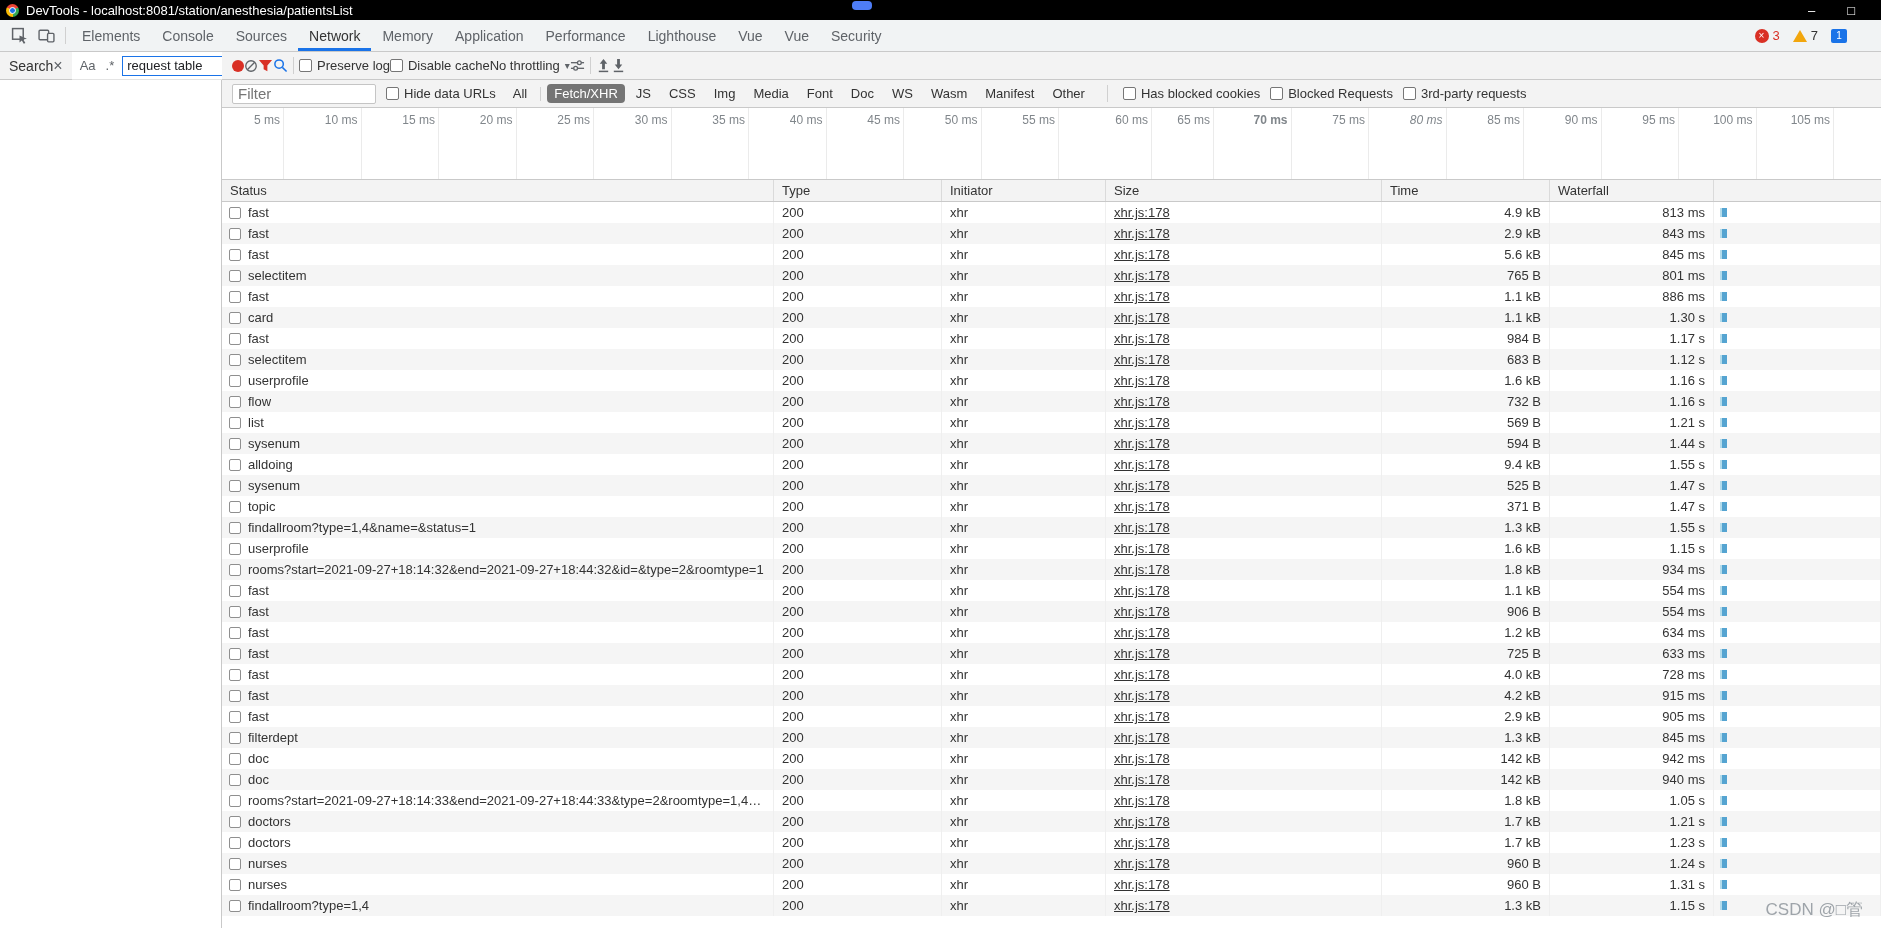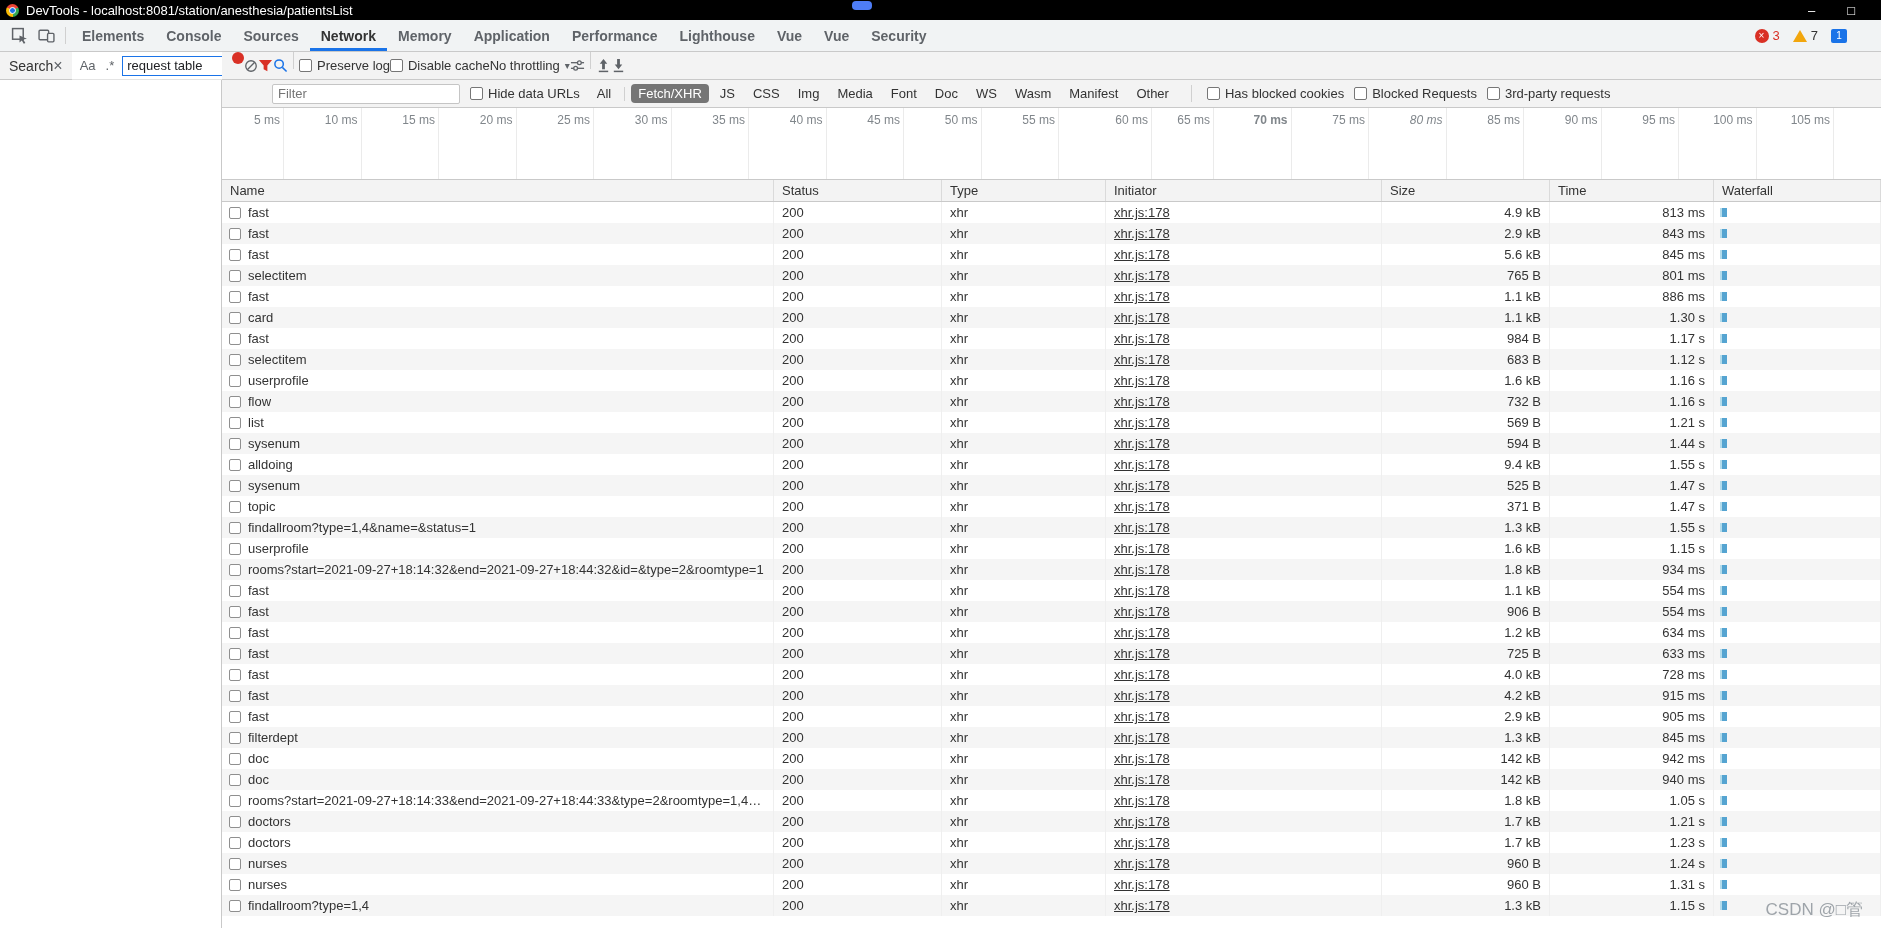--- a/index.html
+++ b/index.html
@@ -21,21 +21,21 @@
                 background:#4e7df6; }
   .win-controls { margin-left:auto; display:flex; gap:32px; padding-right:26px; font-size:13px; color:#fff; }
   .win-controls span { cursor:default; }
 
   
   .tabsbar { height:32px; flex:none; background:#f1f3f4; border-bottom:1px solid #c9c9c9;
              display:flex; align-items:center; padding-left:6px; }
   .icon-btn { width:27px; height:100%; display:flex; align-items:center; justify-content:center; flex:none; }
   .vdiv { width:1px; height:17px; background:#d0d0d0; margin:0 5px; flex:none; }
   .tabs { display:flex; height:100%; }
-  .tab { padding:0 11px; display:flex; align-items:center; font-size:14px; color:#5f6368; white-space:nowrap;font-weight:bold; }
+  .tab { padding:0 11px; display:flex; align-items:center; font-size:14px; color:#5f6368; white-space:nowrap; }
   .tab.active { color:#333; box-shadow:inset 0 -3px 0 var(--accent-blue,#1a73e8); }
   .badges { margin-left:auto; display:flex; align-items:center; gap:13px; padding-right:34px; font-size:13px; }
   .badge-err { display:flex; align-items:center; gap:4px; color:var(--record-red,#d93025); }
   .err-circle { width:14px; height:14px; border-radius:50%; background:var(--record-red,#d93025); color:#fff;
                 font-size:10px; line-height:14px; text-align:center; display:inline-block; }
   .badge-warn { display:flex; align-items:center; gap:4px; color:#333; }
   .tri { width:0; height:0; border-left:7px solid transparent; border-right:7px solid transparent;
          border-bottom:12px solid var(--warning-yellow,#f2a60d); display:inline-block; }
   .badge-issues { min-width:16px; height:14px; background:var(--issues-blue,#1a73e8); color:#fff; border-radius:2px;
                   font-size:10px; display:flex; align-items:center; justify-content:center; padding:0 3px; }
@@ -52,32 +52,32 @@
                  gap:6px; padding:0 6px; background:#fff; }
   .sb-btn { color:#5f6368; font-size:13px; padding:1px 2px; }
   .sb-input { width:110px; height:20px; border:1px solid var(--accent-blue,#1a73e8); outline:none; font-size:13px;
               padding:0 4px; font-family:inherit; color:#202124; }
   .sb-icon { color:#5f6368; font-size:14px; line-height:1; display:flex; align-items:center; }
   .sb-results { flex:1; background:#fff; }
 
   
   .main { flex:1; min-width:0; display:flex; flex-direction:column; }
   .net-toolbar { height:28px; flex:none; background:#f3f3f3; border-bottom:1px solid #c9c9c9; display:flex;
-                 gap:0; padding:0 10px; font-size:13px; color:#333; }
+                 align-items:center; gap:0; padding:0 10px; font-size:13px; color:#333; }
   .rec-dot { width:12px; height:12px; border-radius:50%; background:var(--record-red,#d93025); flex:none; }
   .chk { display:flex; align-items:center; gap:5px; white-space:nowrap; }
   .cb { width:13px; height:13px; border:1px solid #767676; border-radius:2px; background:#fff; flex:none; }
   .throttle { display:flex; align-items:center; gap:5px; white-space:nowrap; }
   .caret { font-size:10px; color:#5f6368; }
   .ic { display:flex; align-items:center; justify-content:center; }
 
   .filter-bar { height:28px; flex:none; background:#f3f3f3; border-bottom:1px solid #c9c9c9; display:flex;
                 align-items:center; gap:10px; padding:0 10px; font-size:13px; color:#333; }
-  .filter-input { width:188px; height:20px; border:1px solid #c5c5c5; border-radius:2px; background:#fff;
-                  font-size:13px; padding:0 5px; font-family:inherit; color:#202124; outline:none;margin-left:40px; }
+  .filter-input { width:144px; height:20px; border:1px solid #c5c5c5; border-radius:2px; background:#fff;
+                  font-size:15px; padding:0 5px; font-family:inherit; color:#202124; outline:none; }
   .pills { display:flex; align-items:center; gap:4px; }
   .pill { padding:2px 7px; border-radius:4px; color:#333; white-space:nowrap; }
   .pill.active { background:var(--selected-type-pill-bg,#757575); color:#fff; }
   .pill-divider { width:1px; height:14px; background:#d0d0d0; margin:0 2px; }
 
   
   .overview { height:72px; flex:none; border-bottom:1px solid #c9c9c9; position:relative; background:#fff; overflow:hidden; }
   .tick { position:absolute; top:0; bottom:0; width:0; border-left:1px solid #ebebeb; }
   .tick span { position:absolute; right:4px; top:5px; font-size:12px; color:#80868b; white-space:nowrap; }
 
@@ -334,21 +334,20 @@
           <div class="tick" style="left: 1533.5px;">
             <span>100 ms</span>
           </div>
           <div class="tick" style="left: 1611px;">
             <span>105 ms</span>
           </div>
         </div>
 
       <div class="grid">
         <div class="grid-header grid-cols">
-            <div class="hcell">Name</div>
             <div class="hcell">Status</div>
             <div class="hcell">Type</div>
             <div class="hcell">Initiator</div>
             <div class="hcell">Size</div>
             <div class="hcell">Time</div>
             <div class="hcell">Waterfall</div>
           </div>
         <div class="grid-body">
             <div class="row grid-cols">
               <div class="cell name-cell">

